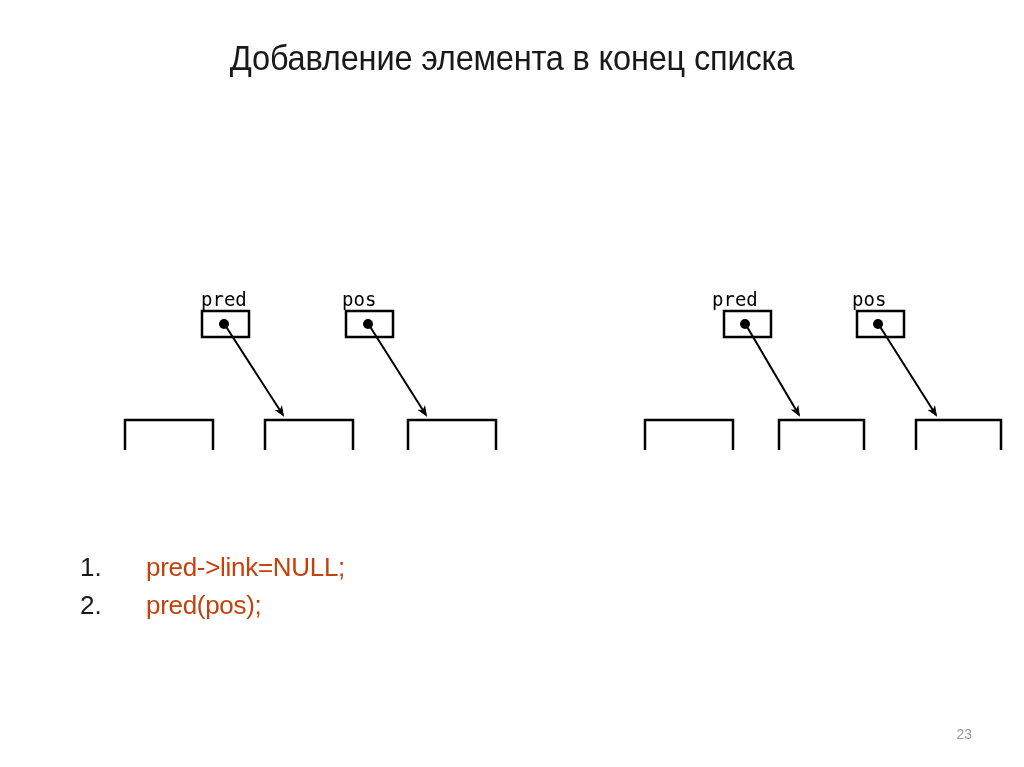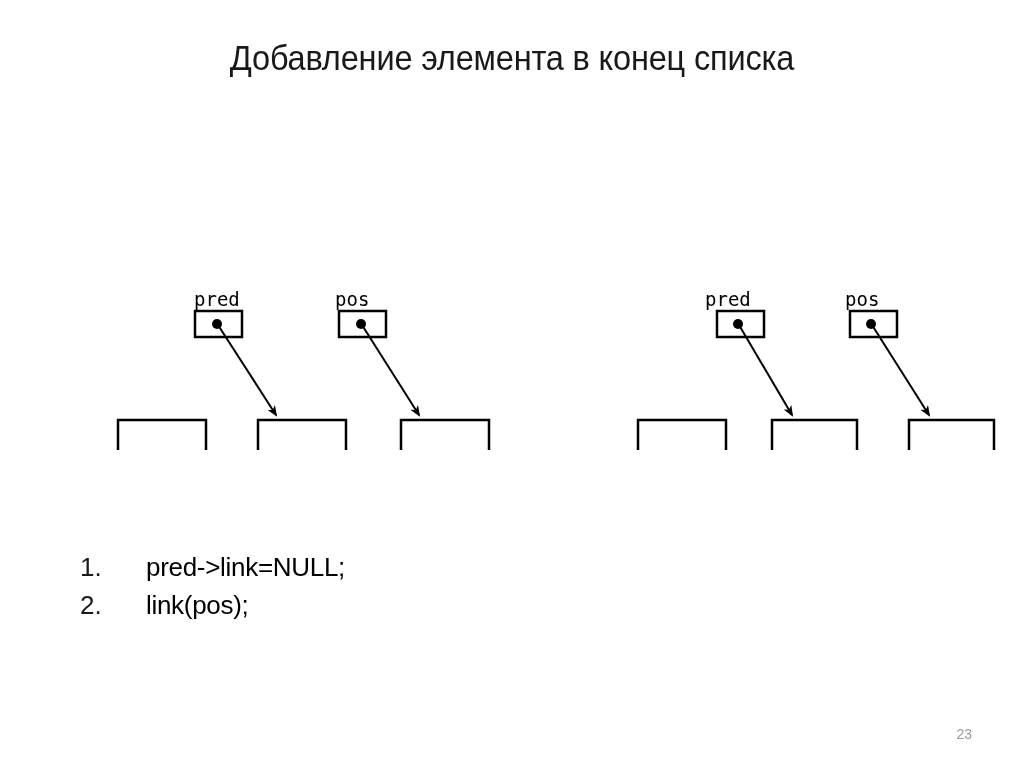--- a/index.html
+++ b/index.html
@@ -29,21 +29,21 @@
     font-size: 35px;
     font-weight: 400;
     color: #191919;
     letter-spacing: -0.2px;
     transform: scaleX(0.93);
     transform-origin: center top;
     white-space: nowrap;
   }
   .diagram-area {
     position: absolute;
-    left: 4px;
+    left: 11px;
     top: 130px;
     width: 812px;
     height: 320px;
     padding-left: 48px;
   }
   .code-list {
     position: absolute;
     left: 80px;
     top: 552px;
     width: 600px;
@@ -57,21 +57,21 @@
     width: 66px;
     flex: 0 0 66px;
     font-family: "Liberation Sans", sans-serif;
     font-size: 26px;
     color: #1a1a1a;
     font-weight: 400;
   }
   .code-text {
     font-family: "Liberation Sans", sans-serif;
     font-size: 26px;
-    color: #000000;
+    color: #c2410c;
     font-weight: 400;
     letter-spacing: -0.3px;
   }
   .page-number {
     position: absolute;
     right: 52px;
     bottom: 25px;
     font-family: Liberation Sans, sans-serif;
     font-size: 14px;
     color: #9a9a9a;
@@ -173,19 +173,19 @@
     </svg>
   </div>
 
   <div class="code-list">
     <div class="code-row">
       <span class="code-num">1.</span>
       <span class="code-text">pred-&gt;link=NULL;</span>
     </div>
     <div class="code-row">
       <span class="code-num">2.</span>
-      <span class="code-text">link(pos);</span>
+      <span class="code-text">pred(pos);</span>
     </div>
   </div>
 
   <div class="page-number">23</div>
 
 </div>
 
 </body></html>

